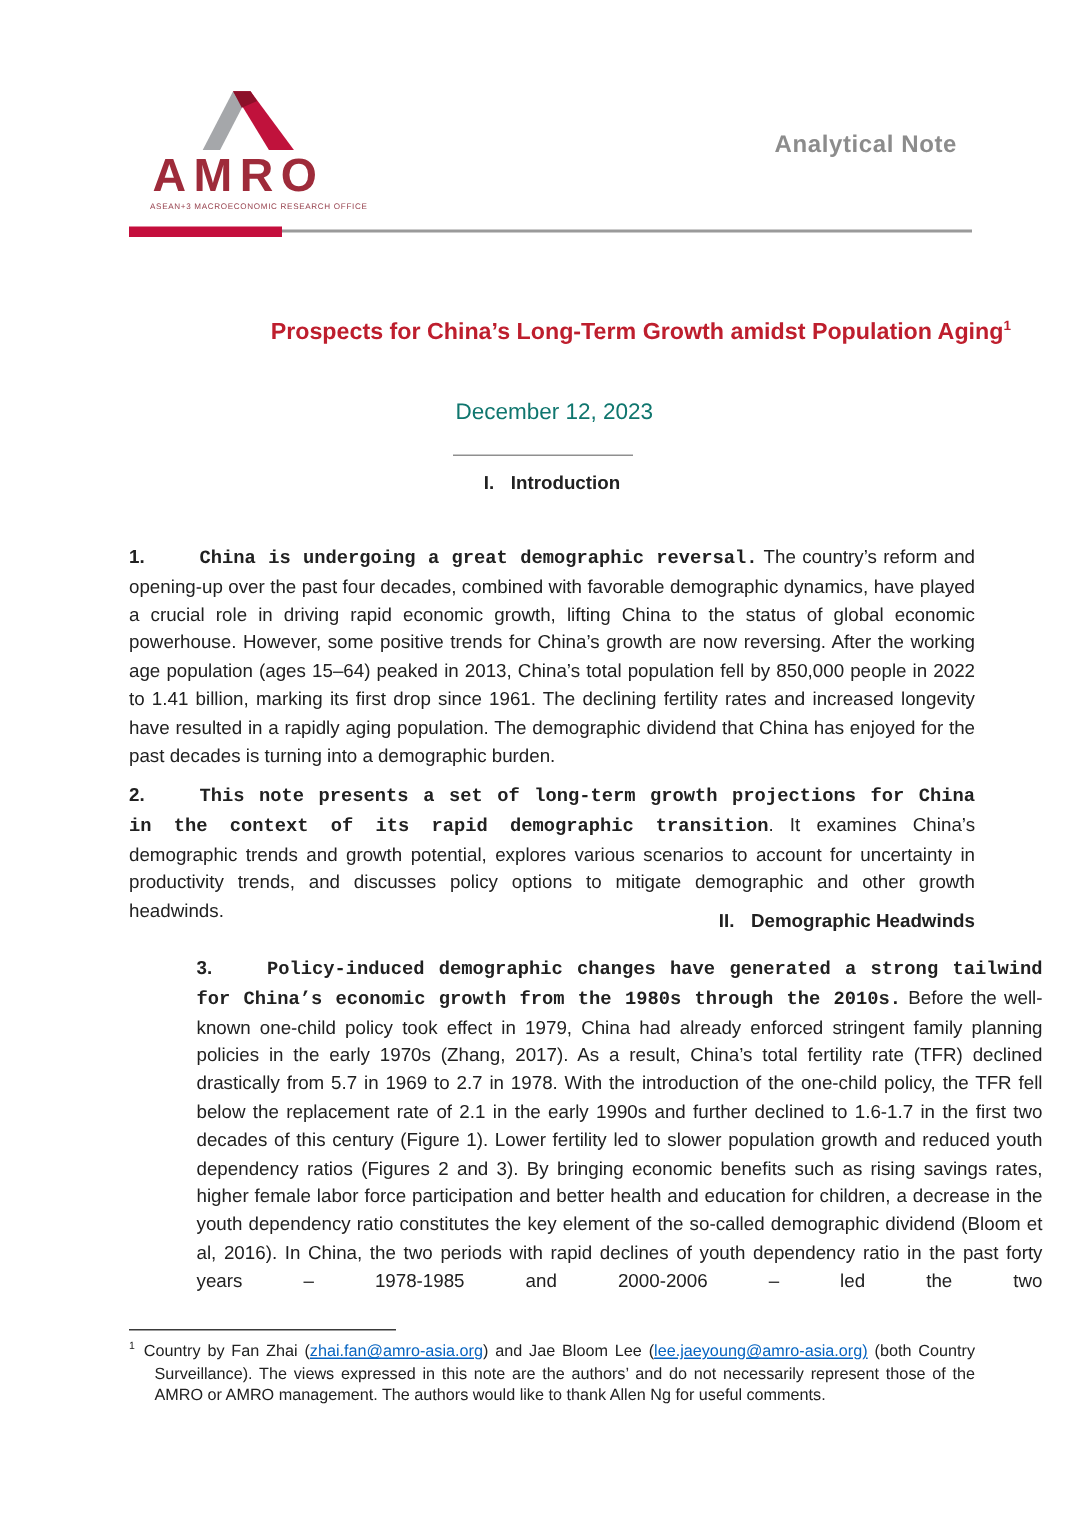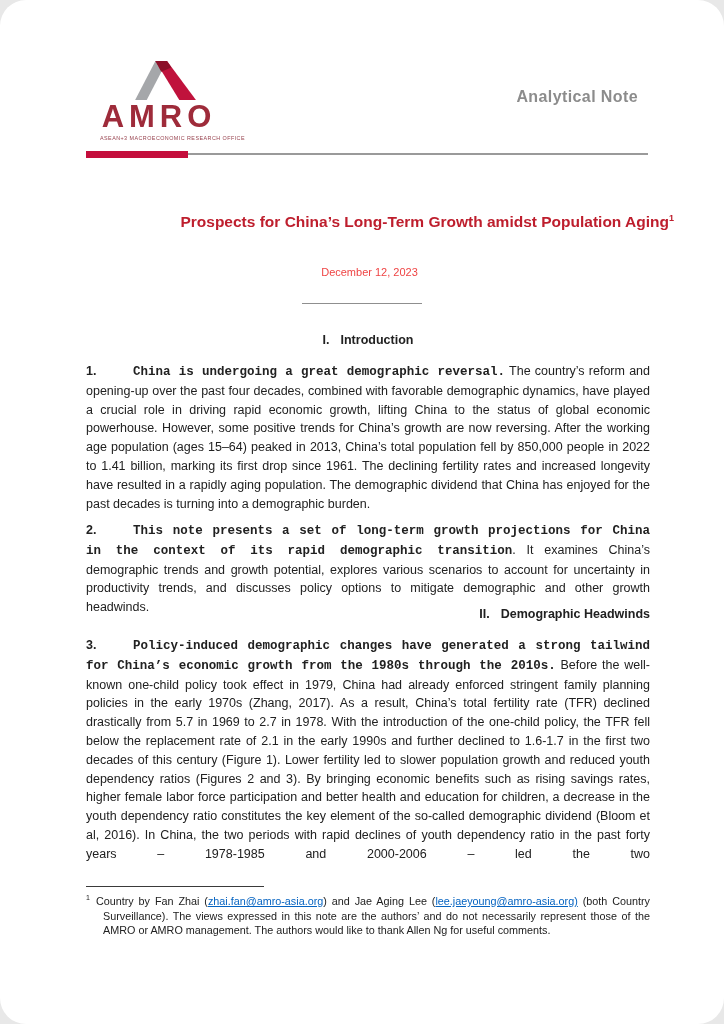--- a/index.html
+++ b/index.html
@@ -6,21 +6,20 @@
   html, body { background: #e8e8e8; }
   .page {
     position: relative;
     width: 724px;
     height: 1024px;
     margin: 0 auto;
     background: #ffffff;
     font-family: "Liberation Sans", "DejaVu Sans", sans-serif;
     color: #212121;
     overflow: hidden;
-    border-radius: 26px;
   }
 
   
   .logo {
     position: absolute;
     left: 100px;
     top: 58px;
     width: 118px;
     text-align: center;
   }
@@ -77,22 +76,22 @@
     font-weight: bold;
     color: #be1e2d;
     line-height: 1.3;
   }
   .doc-title sup { font-size: 9px; vertical-align: super; line-height: 0; }
   .doc-date {
     position: absolute;
     left: 0; right: 0;
     top: 266px;
     text-align: center;
-    font-size: 11px;
-    color: #ef4444;
+    font-size: 15px;
+    color: #0f766e;
     padding-left: 15px;
   }
   .date-divider {
     position: absolute;
     left: 50%;
     top: 303px;
     width: 120px;
     transform: translateX(-50%);
     border-top: 1px solid #8f8f8f;
   }
@@ -108,21 +107,21 @@
     color: #212121;
   }
   .section-heading {
     text-align: center;
     font-weight: bold;
     font-size: 12.5px;
   }
   .section-heading .numeral { margin-right: 11px; }
   .para-num { display: inline-block; width: 47px; font-weight: bold; }
   .lead-bold { font-weight: bold; font-family: Liberation Mono, monospace; }
-  .continued { text-align-last: justify; }
+  .continued { text-align-last: justify; margin-left: 45px; }
 
   
   .footnote-divider {
     position: absolute;
     left: 86px;
     top: 886px;
     width: 178px;
     border-top: 1.5px solid #3a3a3a;
   }
   .footnote {
@@ -160,37 +159,37 @@
   <div class="accent-rule">
     <div class="red-bar"></div>
     <div class="gray-line"></div>
   </div>
 
   <div class="doc-title"><span>Prospects for China’s Long-Term Growth amidst Population Aging</span><sup>1</sup></div>
 
   <div class="doc-date">December 12, 2023</div>
   <div class="date-divider"></div>
 
-  <div class="content-block section-heading" style="top:331px;">
+  <div class="content-block section-heading" style="top:313px;">
     <span class="numeral">I.</span><span>Introduction</span>
   </div>
 
   <div class="content-block" style="top:362px;">
     <span class="para-num">1.</span><span class="lead-bold">China is undergoing a great demographic reversal.</span><span> The country’s reform and opening-up over the past four decades, combined with favorable demographic dynamics, have played a crucial role in driving rapid economic growth, lifting China to the status of global economic powerhouse. However, some positive trends for China’s growth are now reversing. After the working age population (ages 15–64) peaked in 2013, China’s total population fell by 850,000 people in 2022 to 1.41 billion, marking its first drop since 1961. The declining fertility rates and increased longevity have resulted in a rapidly aging population. The demographic dividend that China has enjoyed for the past decades is turning into a demographic burden.</span>
   </div>
 
   <div class="content-block" style="top:521px;">
     <span class="para-num">2.</span><span class="lead-bold">This note presents a set of long-term growth projections for China in the context of its rapid demographic transition</span><span>. It examines China’s demographic trends and growth potential, explores various scenarios to account for uncertainty in productivity trends, and discusses policy options to mitigate demographic and other growth headwinds.</span>
   </div>
 
   <div class="content-block section-heading" style="top:605px;text-align:right;">
     <span class="numeral">II.</span><span>Demographic Headwinds</span>
   </div>
 
   <div class="content-block continued" style="top:636px;">
     <span class="para-num">3.</span><span class="lead-bold">Policy-induced demographic changes have generated a strong tailwind for China’s economic growth from the 1980s through the 2010s.</span><span> Before the well-known one-child policy took effect in 1979, China had already enforced stringent family planning policies in the early 1970s (Zhang, 2017). As a result, China’s total fertility rate (TFR) declined drastically from 5.7 in 1969 to 2.7 in 1978. With the introduction of the one-child policy, the TFR fell below the replacement rate of 2.1 in the early 1990s and further declined to 1.6-1.7 in the first two decades of this century (Figure 1). Lower fertility led to slower population growth and reduced youth dependency ratios (Figures 2 and 3). By bringing economic benefits such as rising savings rates, higher female labor force participation and better health and education for children, a decrease in the youth dependency ratio constitutes the key element of the so-called demographic dividend (Bloom et al, 2016). In China, the two periods with rapid declines of youth dependency ratio in the past forty years – 1978-1985 and 2000-2006 – led the two</span>
   </div>
 
   <div class="footnote-divider"></div>
-  <div class="footnote"><sup>1</sup><span>Country by Fan Zhai (</span><a>zhai.fan@amro-asia.org</a><span>) and Jae Aging Lee (</span><a>lee.jaeyoung@amro-asia.org)</a><span> (both Country Surveillance).  The views expressed in this note are the authors’ and do not necessarily represent those of the AMRO or AMRO management. The authors would like to thank Allen Ng for useful comments.</span>
+  <div class="footnote"><sup>1</sup><span>Country by Fan Zhai (</span><a>zhai.fan@amro-asia.org</a><span>) and Jae Bloom Lee (</span><a>lee.jaeyoung@amro-asia.org)</a><span> (both Country Surveillance).  The views expressed in this note are the authors’ and do not necessarily represent those of the AMRO or AMRO management. The authors would like to thank Allen Ng for useful comments.</span>
   </div>
 
 </div>
 
 </body></html>

